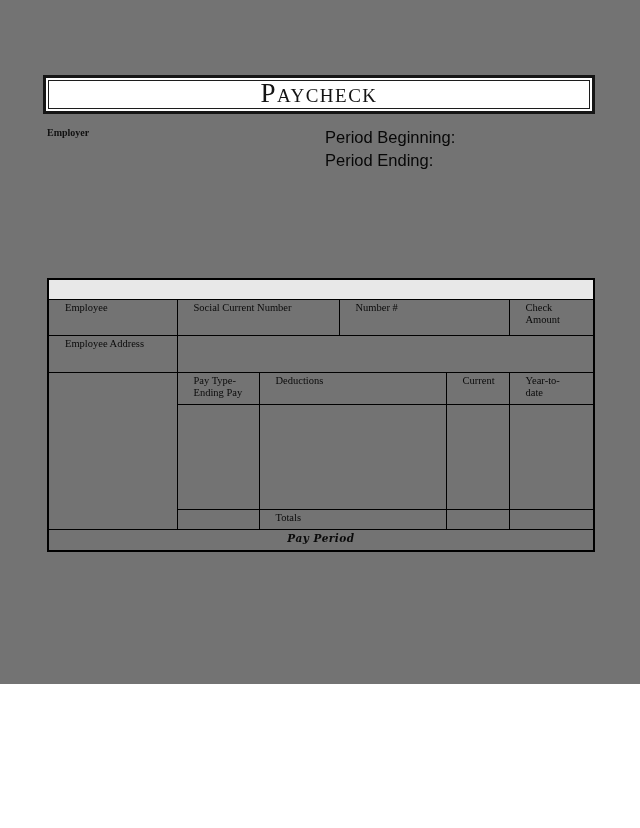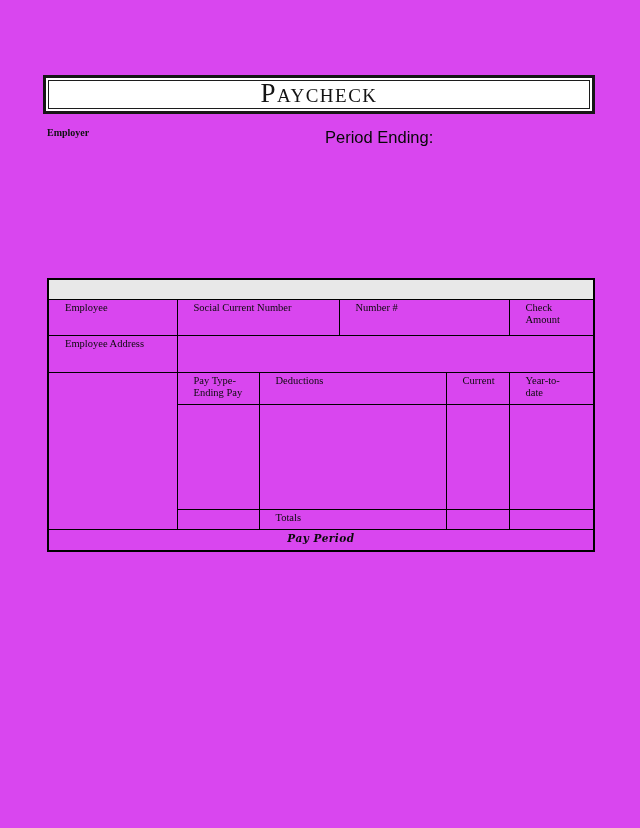--- a/index.html
+++ b/index.html
@@ -1,21 +1,21 @@
 <!DOCTYPE html>
 <html><head>
 <meta charset="utf-8">
 <style>
   * { margin: 0; padding: 0; box-sizing: border-box; }
   html, body { background: #ffffff; }
   .page {
     position: relative;
     width: 640px;
-    height: 828px;
-    background: #d946ef;
+    height: 684px;
+    background: #737373;
     font-family: "Liberation Serif", serif;
     color: #000000;
     overflow: hidden;
   }
 
   
   .title-box {
     position: absolute;
     left: 43px;
     top: 75px;
@@ -116,20 +116,21 @@
 
   <div class="title-box">
     <div class="title-box-inner">
       <span class="title-text">Paycheck</span>
     </div>
   </div>
 
   <div class="employer-label">Employer</div>
 
   <div class="period-block">
+    <div>Period Beginning:</div>
     <div>Period Ending:</div>
   </div>
 
   <table class="paycheck-table">
     <colgroup>
       <col style="width:129px">
       <col style="width:82px">
       <col style="width:80px">
       <col style="width:107px">
       <col style="width:63px">

